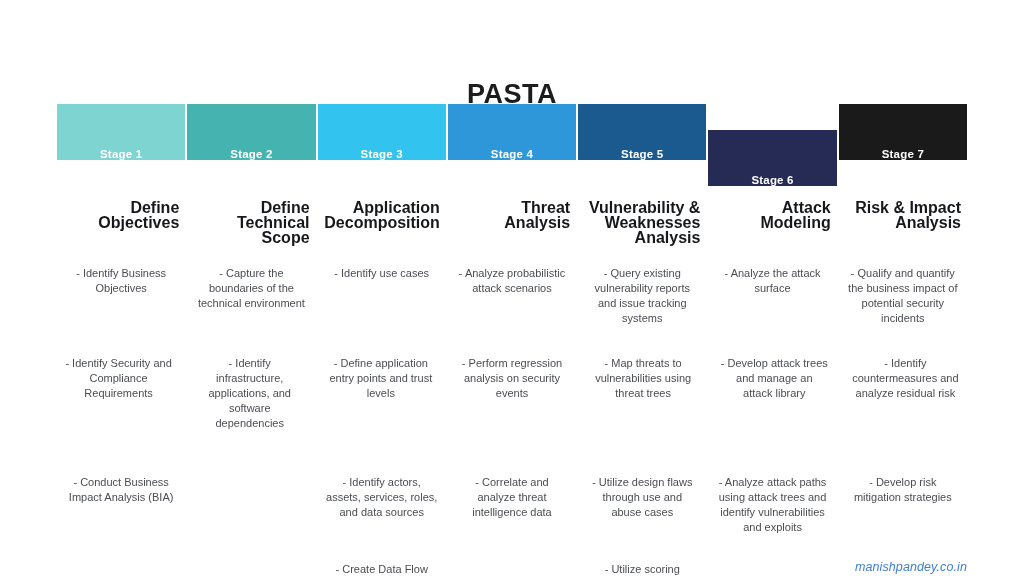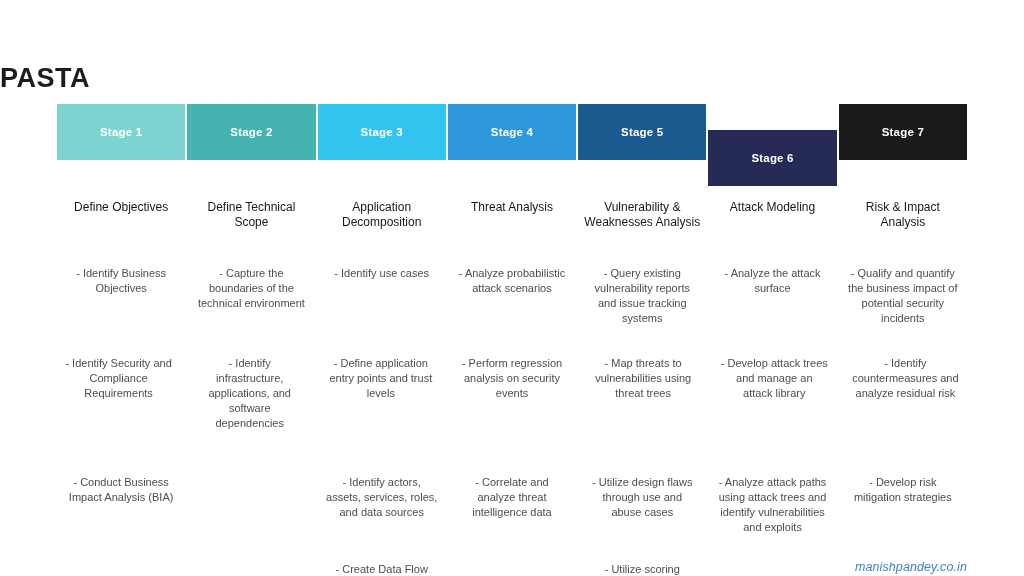--- a/index.html
+++ b/index.html
@@ -13,62 +13,63 @@
     font-family: "Liberation Sans", sans-serif;
     overflow: hidden;
   }
   .page {
     position: relative;
     width: 1024px;
     height: 576px;
     box-sizing: border-box;
   }
   .title {
+    text-align: center;
     font-size: 27px;
     font-weight: bold;
     color: #1c1c1c;
     letter-spacing: 0.5px;
     margin: 0;
-    padding-top: 60px;
+    padding-top: 76px;
     height: 36px;
     line-height: 36px;
   }
   .matrix {
     position: absolute;
     left: 57px;
     top: 104px;
     width: 910px;
   }
   .row-stages {
     display: flex;
     width: 100%;
     gap: 2px;
   }
   .stage-cell {
     flex: 1 1 0;
     height: 56px;
     display: flex;
-    align-items: center;
+    align-items: flex-end;
     justify-content: center;
     color: #ffffff;
     font-size: 11.5px;
     font-weight: bold;
     letter-spacing: 0.2px;
   }
   .row-titles {
     display: flex;
     width: 100%;
     gap: 2px;
     margin-top: 14px;
   }
   .title-cell {
     flex: 1 1 0;
-    text-align: center;
-    font-size: 12px;
-    font-weight: normal;
+    text-align: right;
+    font-size: 16px;
+    font-weight: bold;
     color: #16181c;
     line-height: 15px;
     padding: 0 6px;
     box-sizing: border-box;
     min-height: 46px;
   }
   .row-items {
     display: flex;
     width: 100%;
     gap: 2px;

